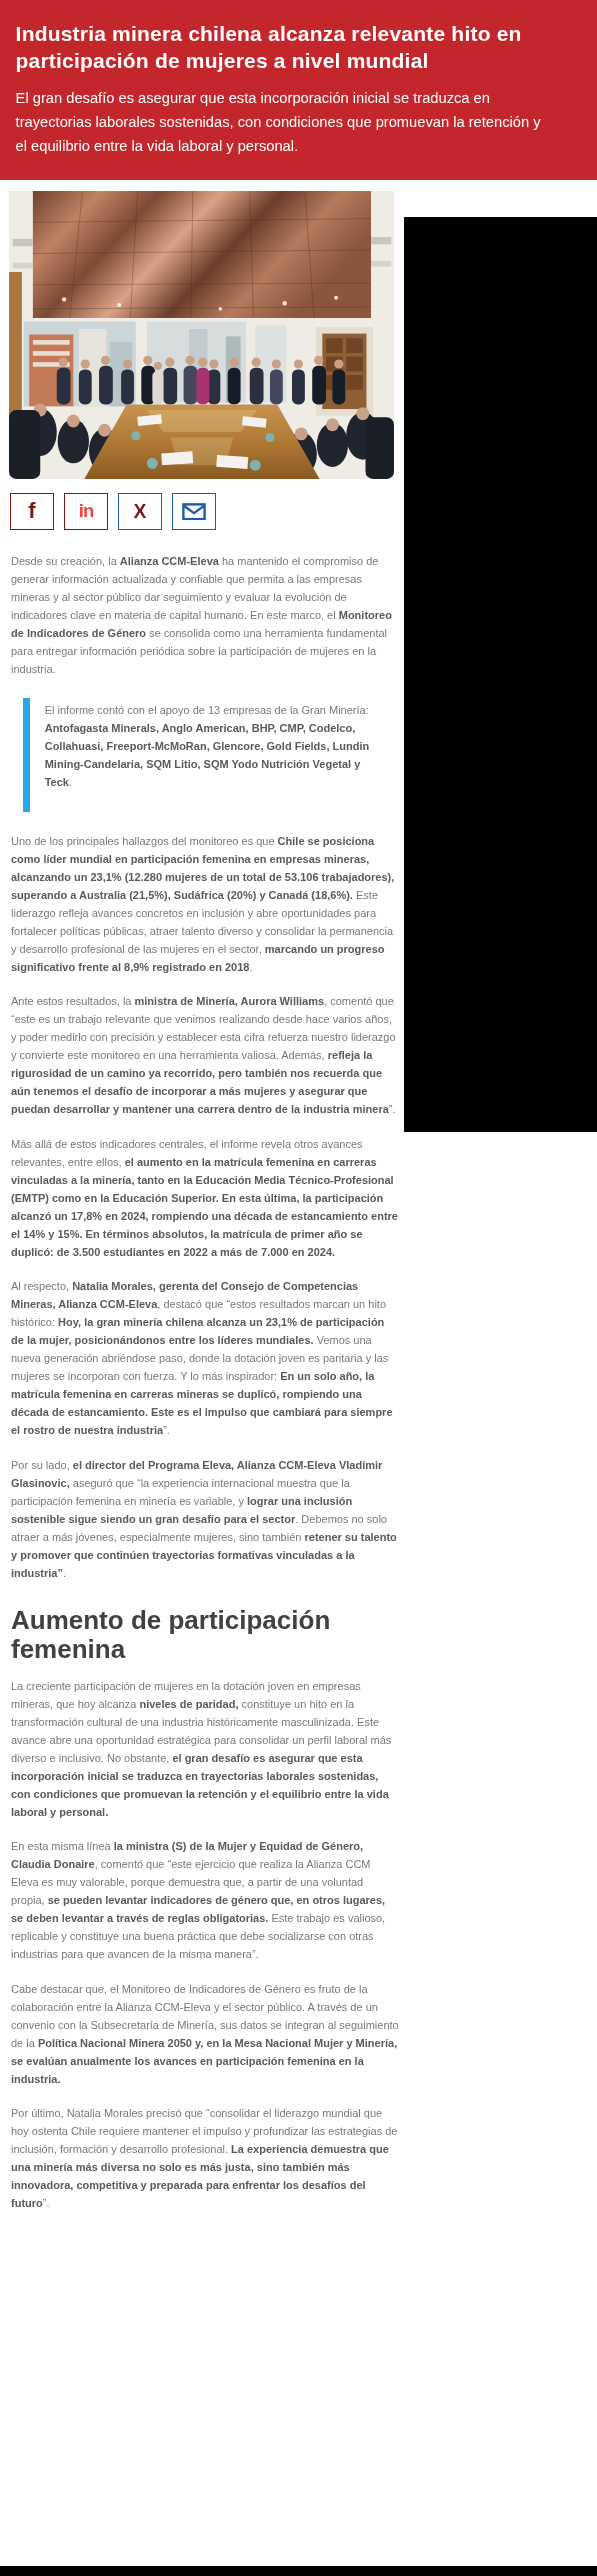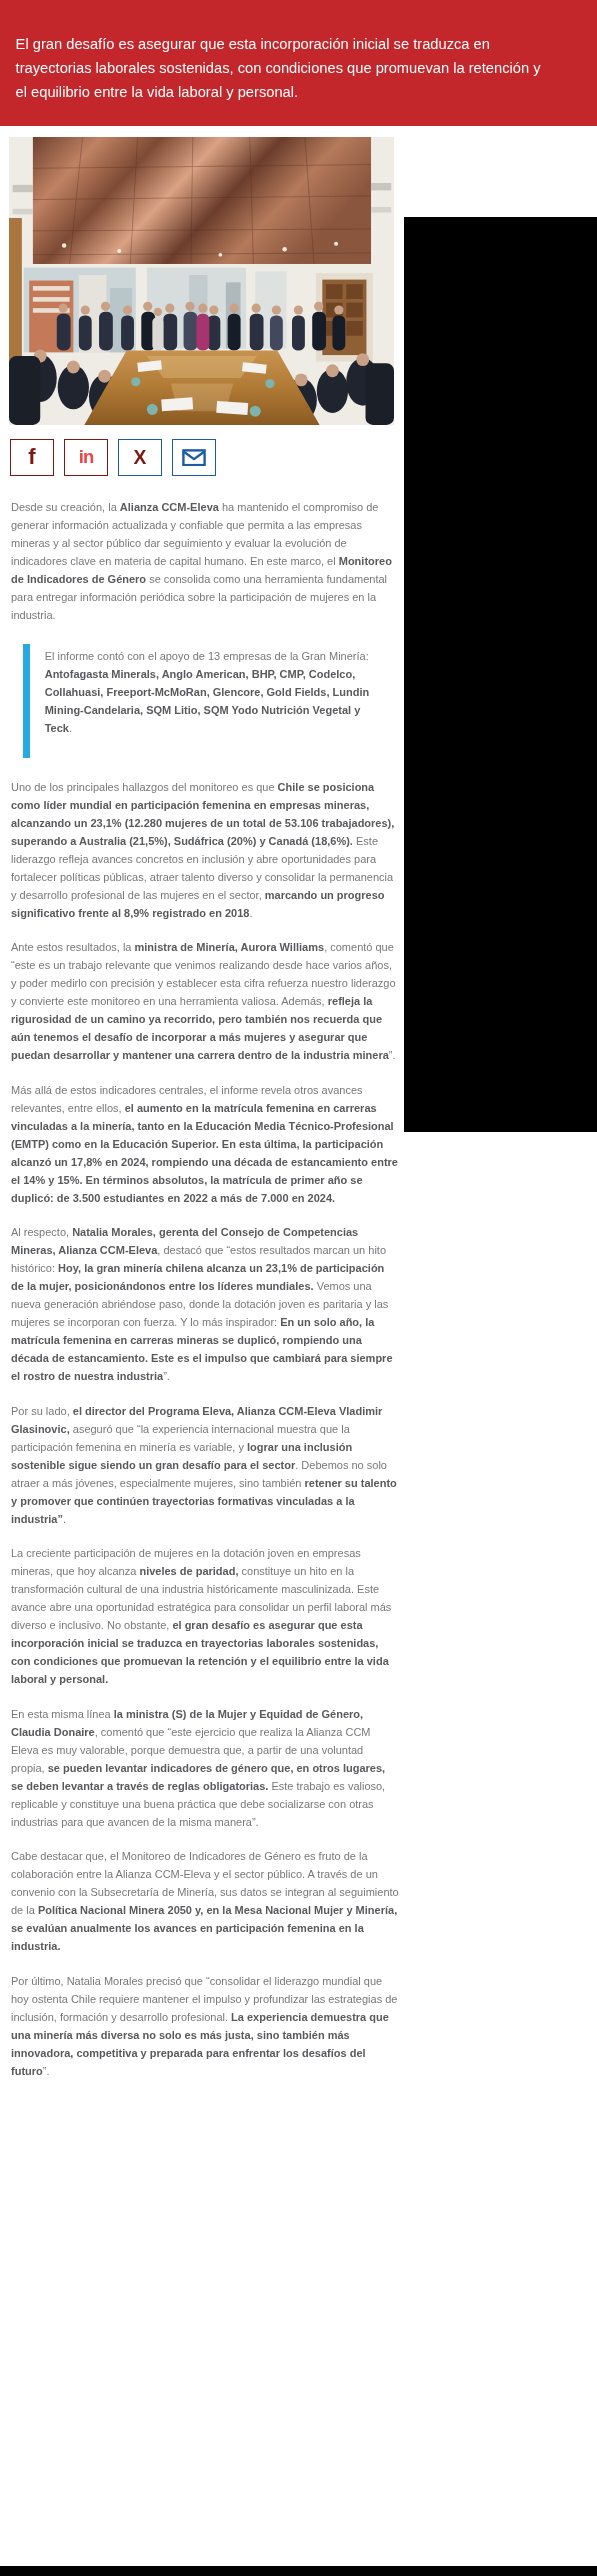--- a/index.html
+++ b/index.html
@@ -36,20 +36,21 @@
   blockquote{margin:20px 0 20px 12px;border-left:7.4px solid #29A9E1;padding:3.7px 9.2px 3.7px 14.7px;}
   blockquote p{margin:0;}
   .article h2{margin:24px 0 13px 0;font-size:26px;line-height:29px;color:#414042;font-weight:bold;max-width:386px;}
 </style>
 </head>
 <body>
 
 <div id="page">
 
   <header class="hero">
+    <h1>Industria minera chilena alcanza relevante hito en participación de mujeres a nivel mundial</h1>
     <div class="intro">El gran desafío es asegurar que esta incorporación inicial se traduzca en trayectorias laborales sostenidas, con condiciones que promuevan la retención y el equilibrio entre la vida laboral y personal.</div>
   </header>
 
   <svg class="photo" viewBox="0 0 419 313" preserveAspectRatio="none" aria-hidden="true">
     <defs>
       <linearGradient id="copper" x1="0" y1="0" x2="1" y2="0.35">
         <stop offset="0" stop-color="#6e4130"></stop>
           <stop offset="0.18" stop-color="#c08263"></stop>
         <stop offset="0.34" stop-color="#7d4a34"></stop>
           <stop offset="0.5" stop-color="#dba284"></stop>
@@ -225,20 +226,21 @@
     <blockquote>
       <p><span>El informe contó con el apoyo de 13 empresas de la Gran Minería: </span><strong>Antofagasta Minerals, Anglo American, BHP, CMP, Codelco, Collahuasi, Freeport-McMoRan, Glencore, Gold Fields, Lundin Mining-Candelaria, SQM Litio, SQM Yodo Nutrición Vegetal y Teck</strong><span>.</span></p>
     </blockquote>
 
     <p><span>Uno de los principales hallazgos del monitoreo es que </span><strong>Chile se posiciona como líder mundial en participación femenina en empresas mineras, alcanzando un 23,1% (12.280 mujeres de un total de 53.106 trabajadores), superando a Australia (21,5%), Sudáfrica (20%) y Canadá (18,6%).</strong><span> Este liderazgo refleja avances concretos en inclusión y abre oportunidades para fortalecer políticas públicas, atraer talento diverso y consolidar la permanencia y desarrollo profesional de las mujeres en el sector, </span><strong>marcando un progreso significativo frente al 8,9% registrado en 2018</strong><span>.</span></p>
     <p><span>Ante estos resultados, la </span><strong>ministra de Minería, Aurora Williams</strong><span>, comentó que “este es un trabajo relevante que venimos realizando desde hace varios años, y poder medirlo con precisión y establecer esta cifra refuerza nuestro liderazgo y convierte este monitoreo en una herramienta valiosa. Además, </span><strong>refleja la rigurosidad de un camino ya recorrido, pero también nos recuerda que aún tenemos el desafío de incorporar a más mujeres y asegurar que puedan desarrollar y mantener una carrera dentro de la industria minera</strong><span>”.</span></p>
     <p><span>Más allá de estos indicadores centrales, el informe revela otros avances relevantes, entre ellos, </span><strong>el aumento en la matrícula femenina en carreras vinculadas a la minería, tanto en la Educación Media Técnico-Profesional (EMTP) como en la Educación Superior. En esta última, la participación alcanzó un 17,8% en 2024, rompiendo una década de estancamiento entre el 14% y 15%. En términos absolutos, la matrícula de primer año se duplicó: de 3.500 estudiantes en 2022 a más de 7.000 en 2024.</strong></p>
     <p><span>Al respecto, </span><strong>Natalia Morales, gerenta del Consejo de Competencias Mineras, Alianza CCM-Eleva</strong><span>, destacó que “estos resultados marcan un hito histórico: </span><strong>Hoy, la gran minería chilena alcanza un 23,1% de participación de la mujer, posicionándonos entre los líderes mundiales.</strong><span> Vemos una nueva generación abriéndose paso, donde la dotación joven es paritaria y las mujeres se incorporan con fuerza. Y lo más inspirador: </span><strong>En un solo año, la matrícula femenina en carreras mineras se duplicó, rompiendo una década de estancamiento. Este es el impulso que cambiará para siempre el rostro de nuestra industria</strong><span>”.</span></p>
     <p><span>Por su lado, </span><strong>el director del Programa Eleva, Alianza CCM-Eleva Vladimir Glasinovic,</strong><span> aseguró que “la experiencia internacional muestra que la participación femenina en minería es variable, y </span><strong>lograr una inclusión sostenible sigue siendo un gran desafío para el sector</strong><span>. Debemos no solo atraer a más jóvenes, especialmente mujeres, sino también </span><strong>retener su talento y promover que continúen trayectorias formativas vinculadas a la industria”</strong><span>.</span></p>
 
+    <h2>Aumento de participación femenina</h2>
 
     <p><span>La creciente participación de mujeres en la dotación joven en empresas mineras, que hoy alcanza </span><strong>niveles de paridad,</strong><span> constituye un hito en la transformación cultural de una industria históricamente masculinizada. Este avance abre una oportunidad estratégica para consolidar un perfil laboral más diverso e inclusivo. No obstante, </span><strong>el gran desafío es asegurar que esta incorporación inicial se traduzca en trayectorias laborales sostenidas, con condiciones que promuevan la retención y el equilibrio entre la vida laboral y personal.</strong></p>
     <p><span>En esta misma línea </span><strong>la ministra (S) de la Mujer y Equidad de Género, Claudia Donaire</strong><span>, comentó que “este ejercicio que realiza la Alianza CCM Eleva es muy valorable, porque demuestra que, a partir de una voluntad propia, </span><strong>se pueden levantar indicadores de género que, en otros lugares, se deben levantar a través de reglas obligatorias.</strong><span> Este trabajo es valioso, replicable y constituye una buena práctica que debe socializarse con otras industrias para que avancen de la misma manera”.</span></p>
     <p><span>Cabe destacar que, el Monitoreo de Indicadores de Género es fruto de la colaboración entre la Alianza CCM-Eleva y el sector público. A través de un convenio con la Subsecretaría de Minería, sus datos se integran al seguimiento de la </span><strong>Política Nacional Minera 2050 y, en la Mesa Nacional Mujer y Minería, se evalúan anualmente los avances en participación femenina en la industria.</strong></p>
     <p><span>Por último, Natalia Morales precisó que “consolidar el liderazgo mundial que hoy ostenta Chile requiere mantener el impulso y profundizar las estrategias de inclusión, formación y desarrollo profesional. </span><strong>La experiencia demuestra que una minería más diversa no solo es más justa, sino también más innovadora, competitiva y preparada para enfrentar los desafíos del futuro</strong><span>”.</span></p>
   </div>
 
   <div class="black-right"></div>
   <div class="black-bottom"></div>
 

